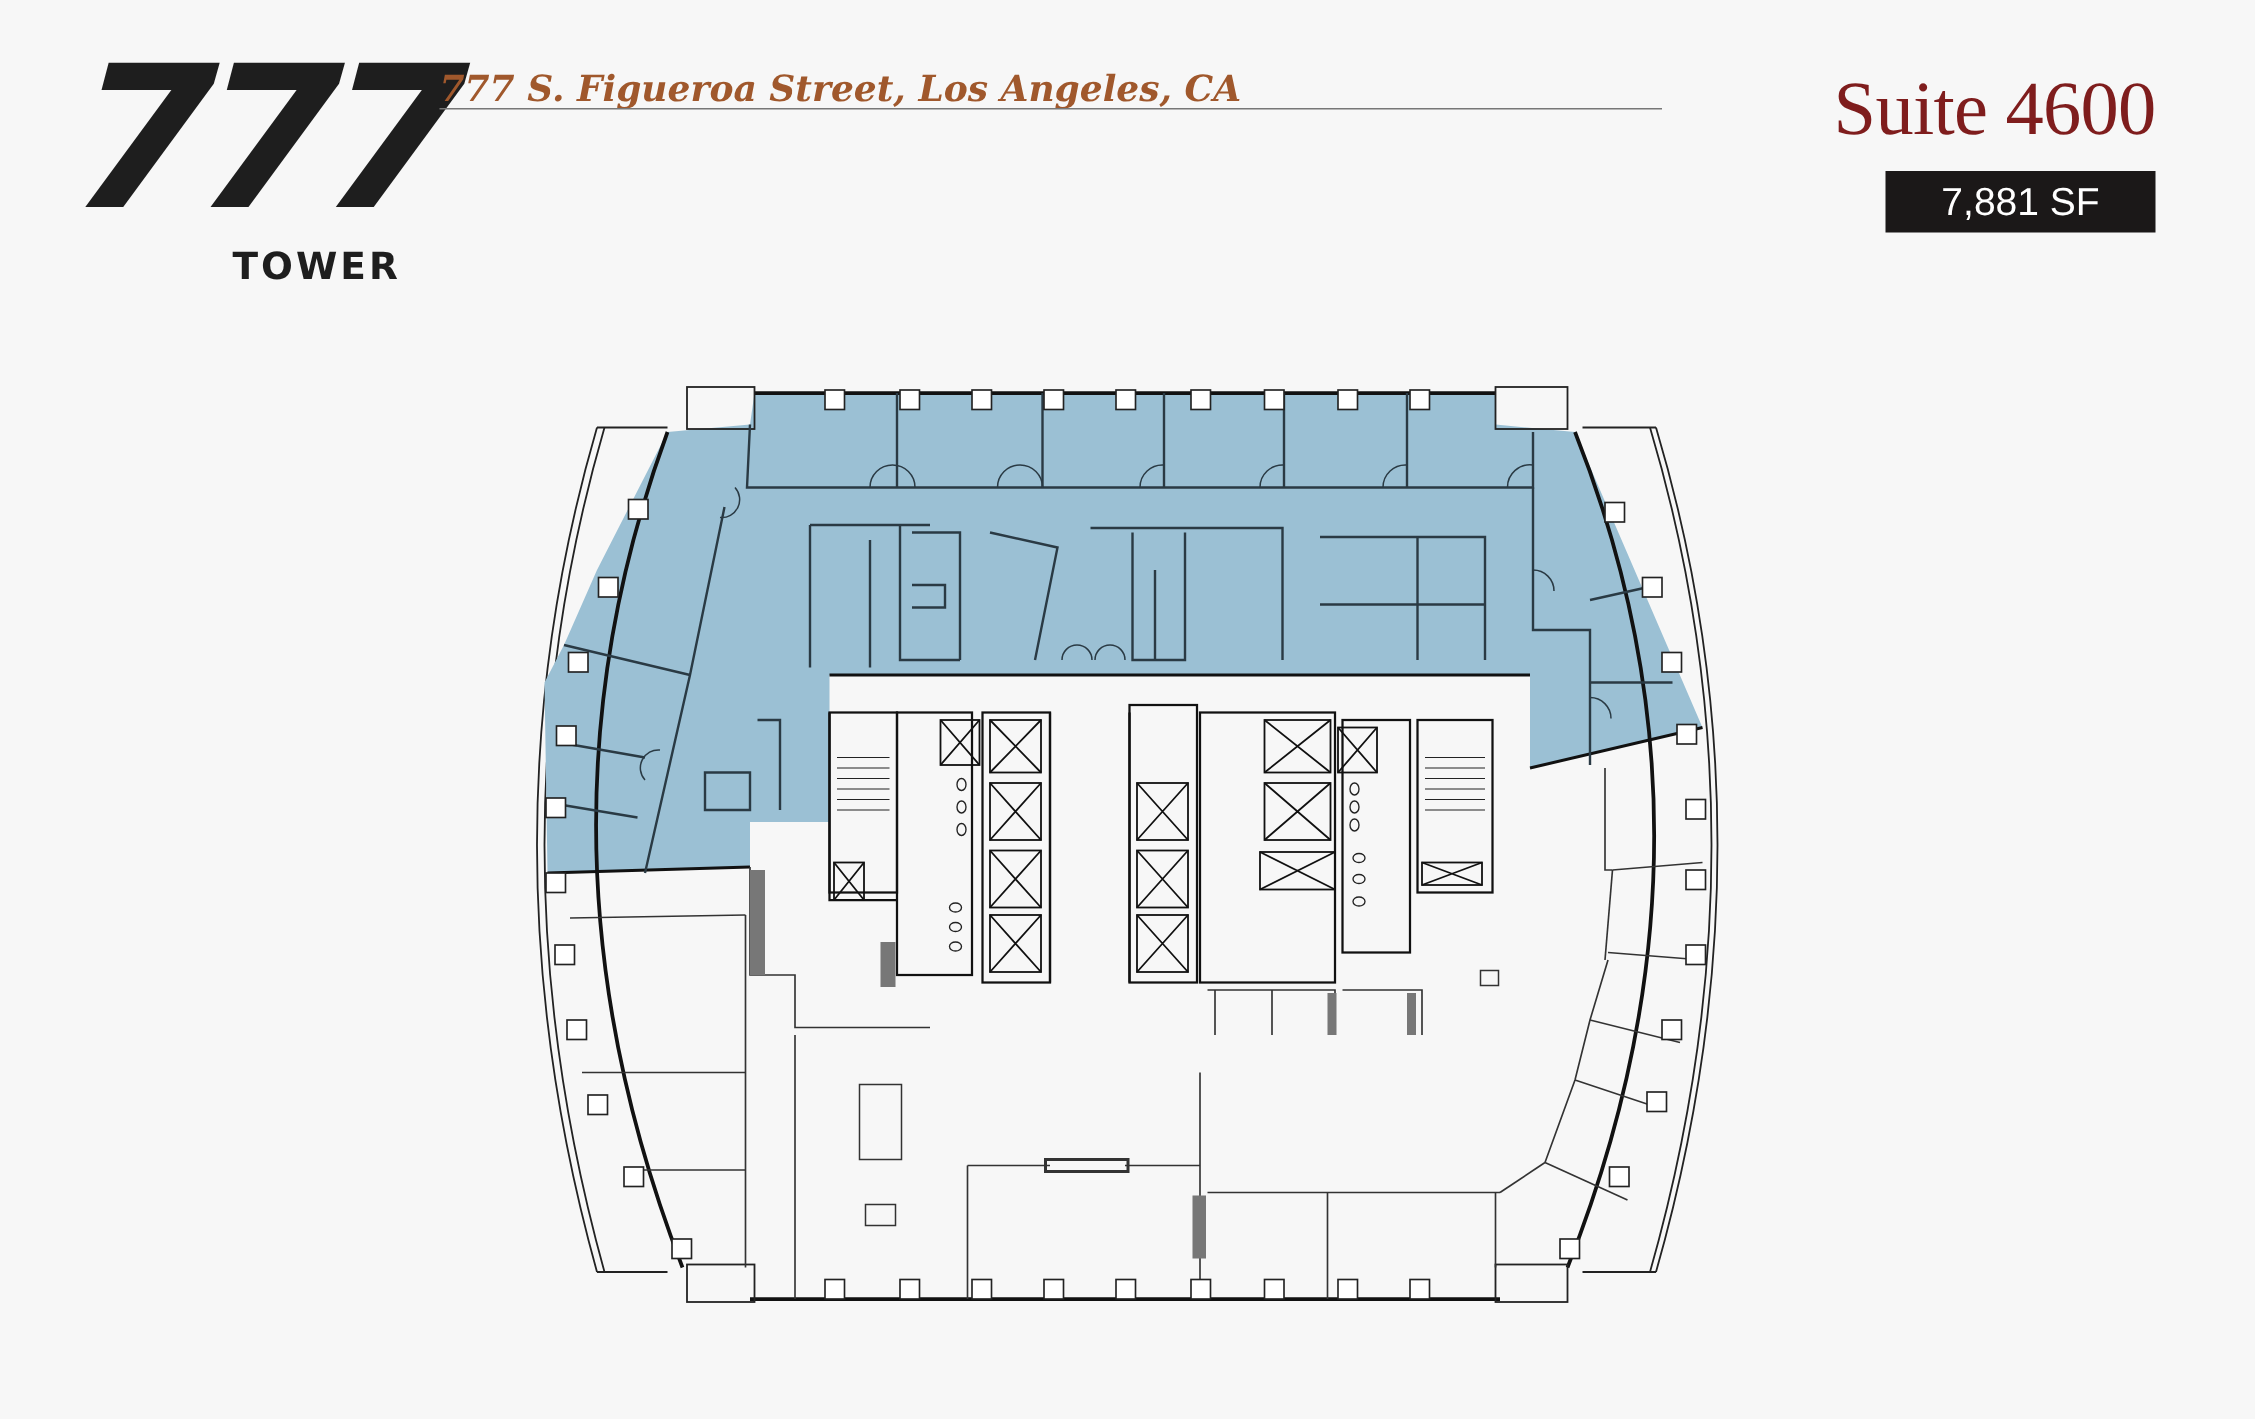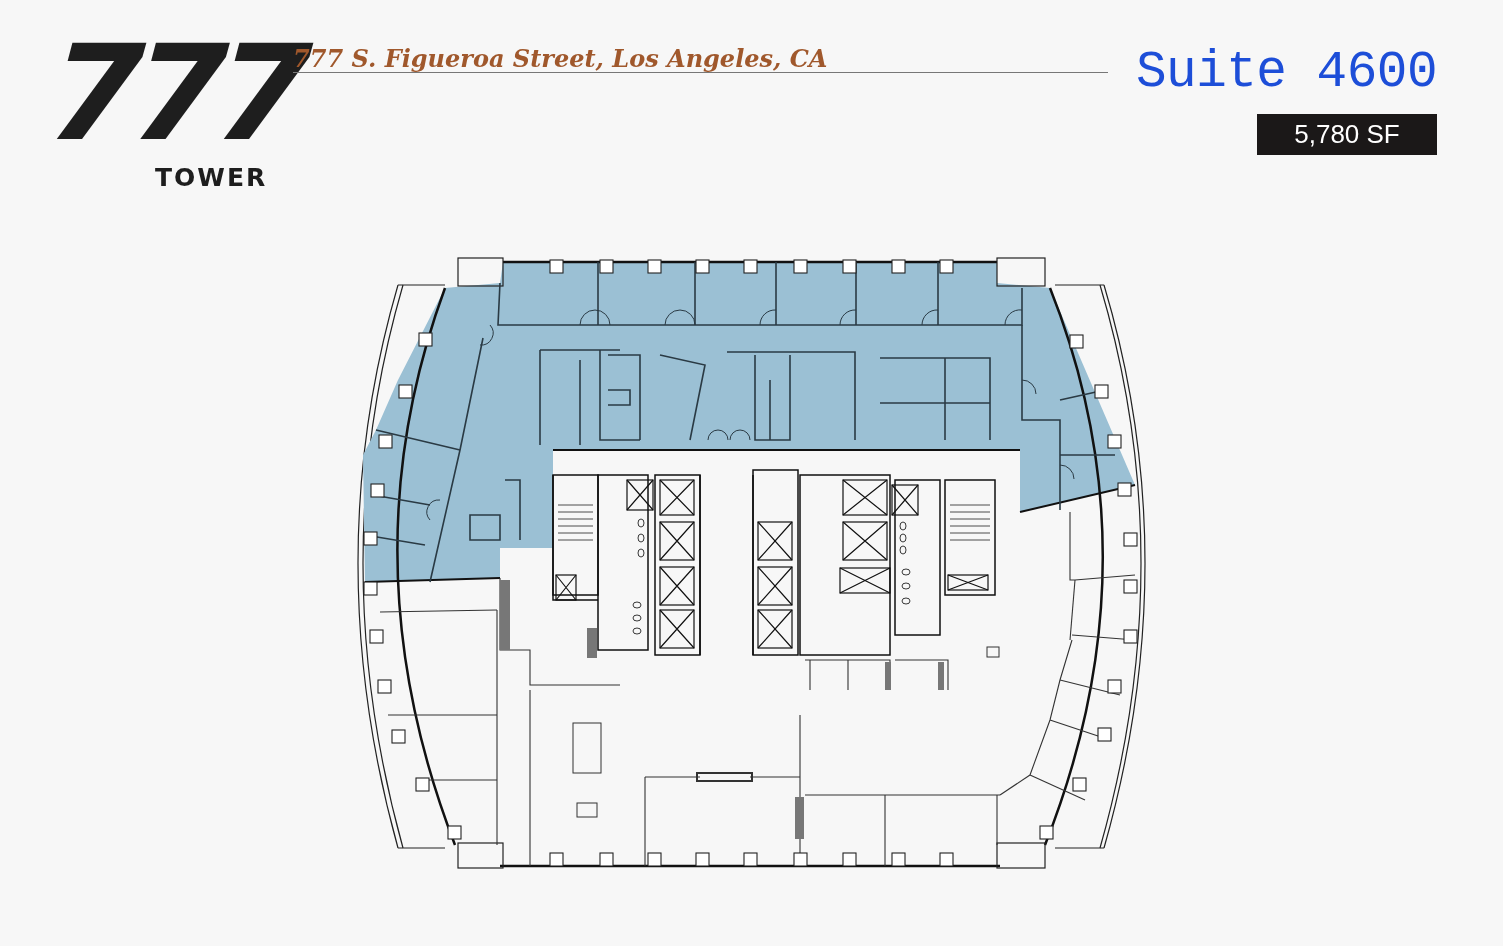--- a/index.html
+++ b/index.html
@@ -23,40 +23,40 @@
   .address {
     position:absolute; left:293px; top:44px;
     font-family:"DejaVu Serif", serif; font-style:italic; font-weight:bold;
     font-size:24px; color:#a0582c;
   }
   .address-rule {
     position:absolute; left:293px; top:72px; width:815px; height:1px; background:#777;
   }
   .suite-title {
     position:absolute; right:66px; top:44px;
-    font-family:Liberation Mono, monospace; font-size:51px; color:#1d4ed8;
+    font-family:Liberation Serif, serif; font-size:51px; color:#7f1d1d;
     letter-spacing:-0.5px;
   }
   .sf-badge {
     position:absolute; left:1257px; top:114px; width:180px; height:41px;
     background:#1b1818; color:#ffffff; font-size:26px;
     display:flex; align-items:center; justify-content:center;
     font-family:"Liberation Sans", sans-serif;
   }
   svg.plan { position:absolute; left:0; top:0; }
 </style>
 </head>
 <body>
 
 <div class="logo-num">777</div>
 <div class="logo-sub">TOWER</div>
 <div class="address">777 S. Figueroa Street, Los Angeles, CA</div>
 <div class="address-rule"></div>
 <div class="suite-title">Suite 4600</div>
-<div class="sf-badge">5,780 SF</div>
+<div class="sf-badge">7,881 SF</div>
 
 <svg class="plan" width="1503" height="946" viewBox="0 0 1503 946">
 
   <g fill="none" stroke="#222" stroke-width="1.2">
     <path d="M398,285 Q318,560 398,848"></path>
     <path d="M403,285 Q323,560 403,848"></path>
     <path d="M398,285 L445,285"></path>
     <path d="M398,848 L445,848"></path>
   </g>
   <g fill="none" stroke="#222" stroke-width="1.2">

